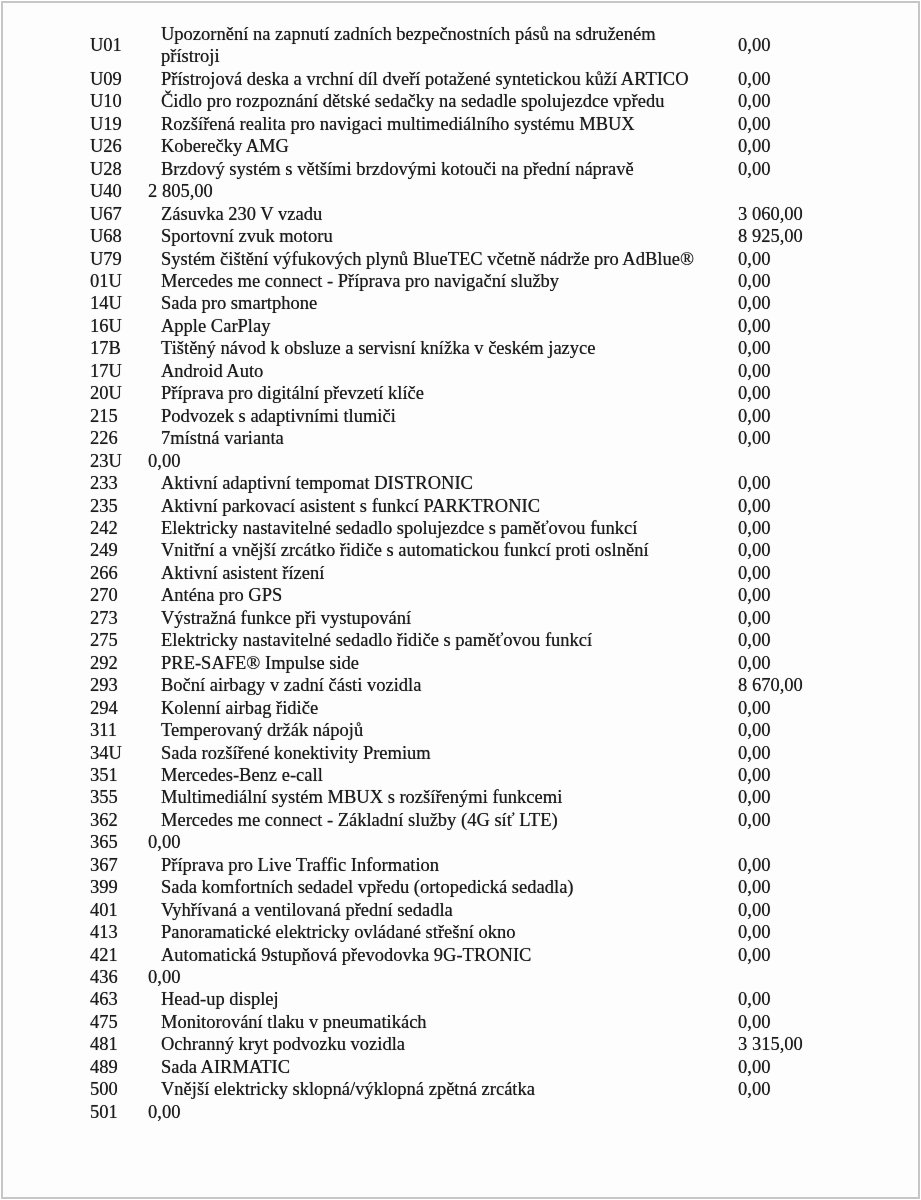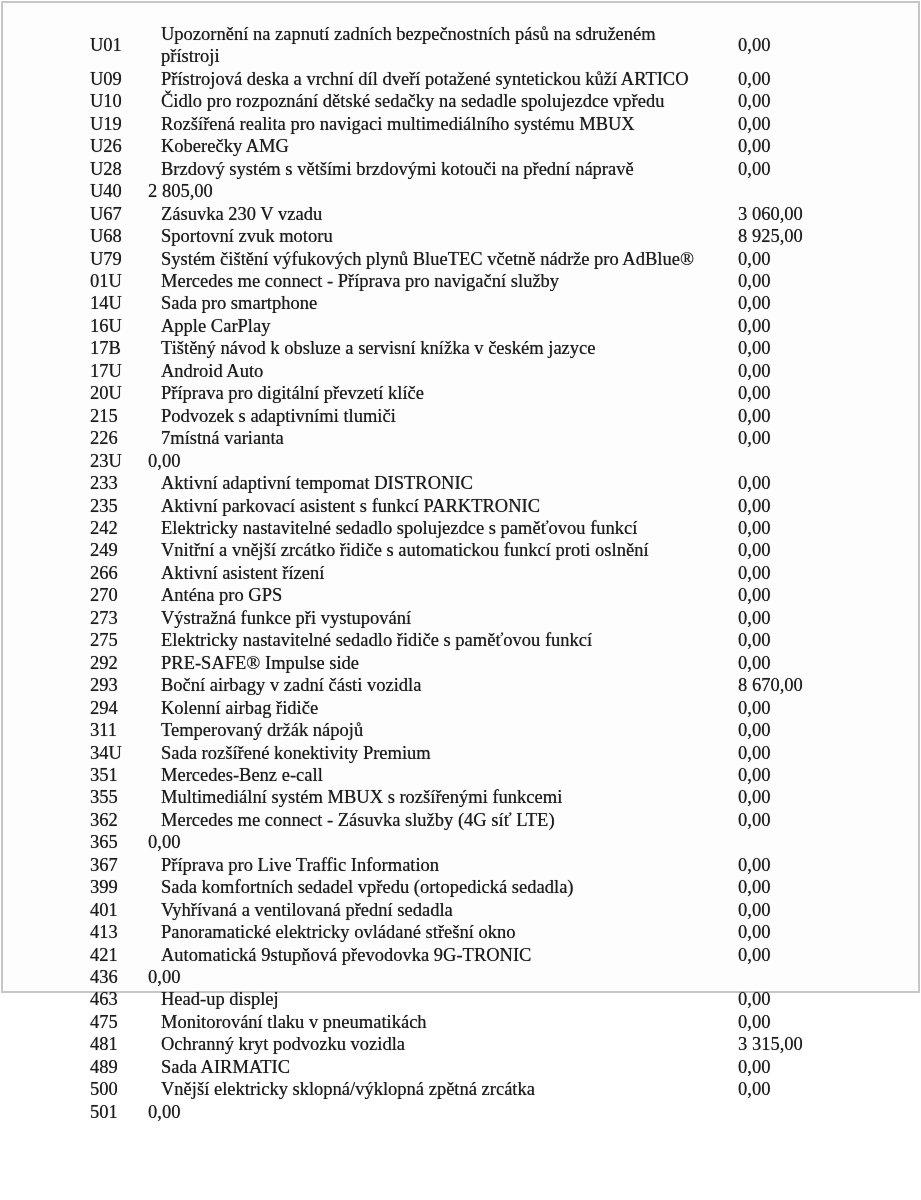--- a/index.html
+++ b/index.html
@@ -6,21 +6,21 @@
     margin: 0;
     padding: 0;
     background: #ffffff;
     width: 921px;
     height: 1200px;
     overflow: hidden;
   }
   .page {
     box-sizing: border-box;
     width: 919px;
-    height: 992px;
+    height: 1198px;
     margin: 1px;
     border: 2px solid #c6c6c6;
     background: #fdfdfd;
     position: relative;
   }
   .content {
     box-sizing: border-box;
     padding: 20px 85px 0 87px;
     width: 100%;
     font-family: "Liberation Serif", "DejaVu Serif", serif;
@@ -254,21 +254,21 @@
   </div>
 
   <div class="row">
     <div class="cell-code">355</div>
     <div class="cell-desc">Multimediální systém MBUX s rozšířenými funkcemi</div>
     <div class="cell-price">0,00</div>
   </div>
 
   <div class="row">
     <div class="cell-code">362</div>
-    <div class="cell-desc">Mercedes me connect - Zásuvka služby (4G síť LTE)</div>
+    <div class="cell-desc">Mercedes me connect - Základní služby (4G síť LTE)</div>
     <div class="cell-price">0,00</div>
   </div>
 
   <div class="row">
     <div class="cell-code">365</div>
     <div class="cell-price">0,00</div>
   </div>
 
   <div class="row">
     <div class="cell-code">367</div>

